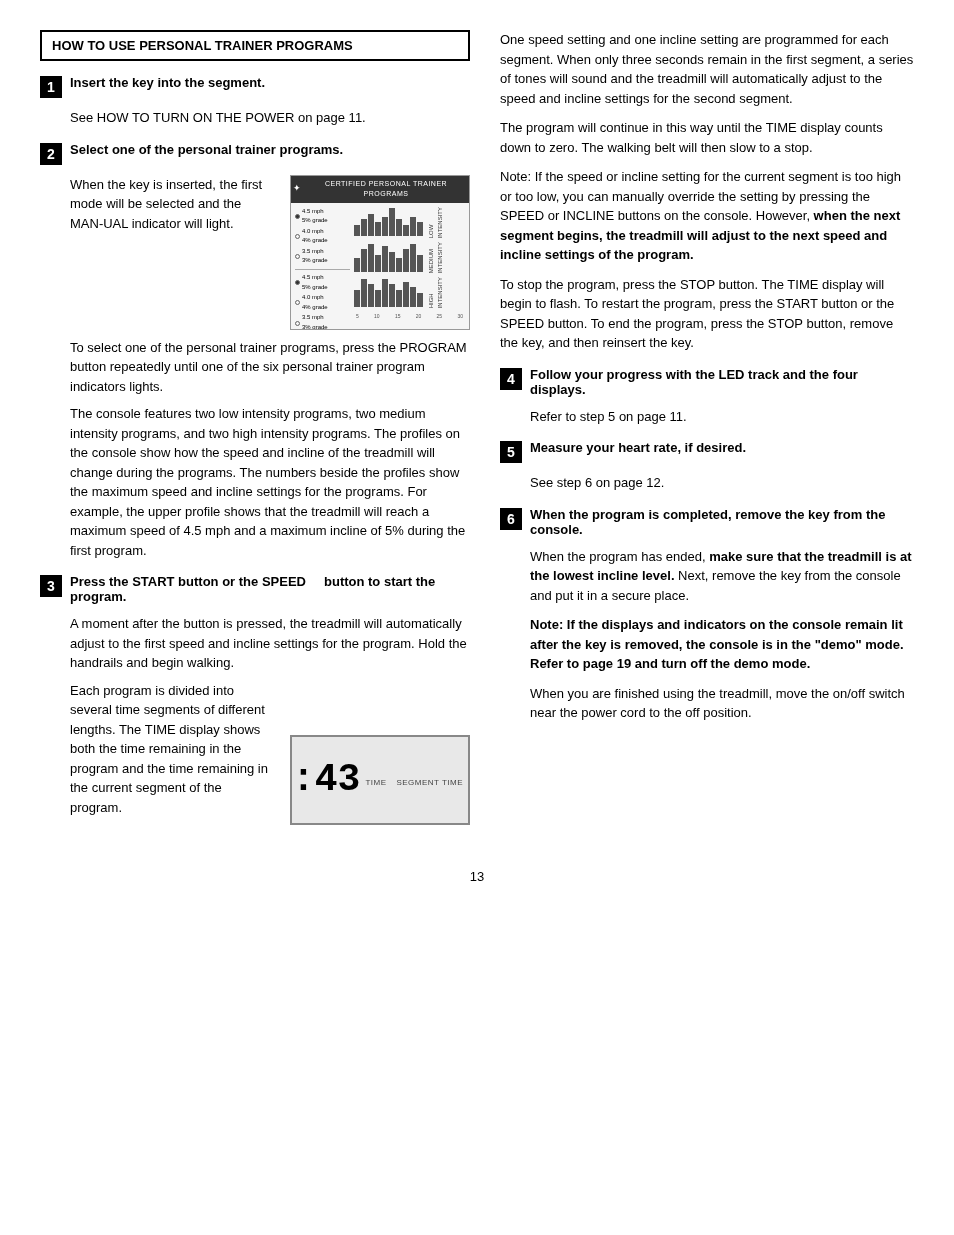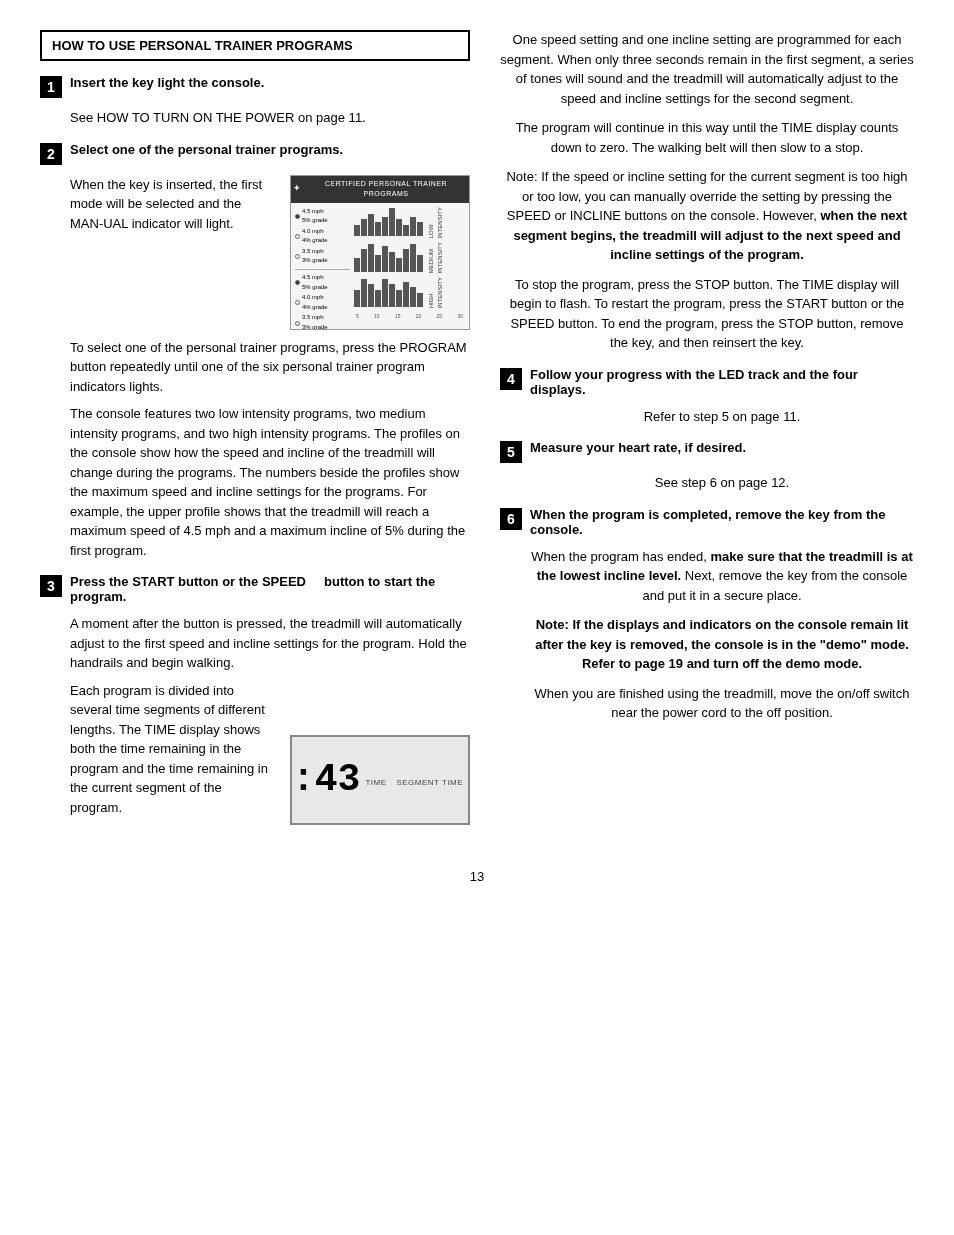--- a/index.html
+++ b/index.html
@@ -180,21 +180,20 @@
     }
     .step3-inner {
       display: flex;
       gap: 14px;
       align-items: flex-end;
     }
     .step3-text { flex: 1; line-height: 1.5; }
     .right-col p {
       margin-bottom: 10px;
       line-height: 1.5;
-      text-align: center;
     }
     .right-col .step-block {
       margin-top: 14px;
     }
     .page-number {
       text-align: center;
       font-size: 13px;
       margin-top: 30px;
     }
     b { font-weight: bold; }
@@ -204,21 +203,21 @@
 
 <div class="page">
   <div class="two-col">
 
     <div class="left-col">
       <div class="section-header">HOW TO USE PERSONAL TRAINER PROGRAMS</div>
 
       
       <div class="step-block">
         <div class="step-num">1</div>
-        <div class="step-title">Insert the key light the console.</div>
+        <div class="step-title">Insert the key into the segment.</div>
       </div>
       <div class="step-content">
         <p>See HOW TO TURN ON THE POWER on page 11.</p>
       </div>
 
       
       <div class="step-block">
         <div class="step-num">2</div>
         <div class="step-title">Select one of the personal trainer programs.</div>
       </div>

